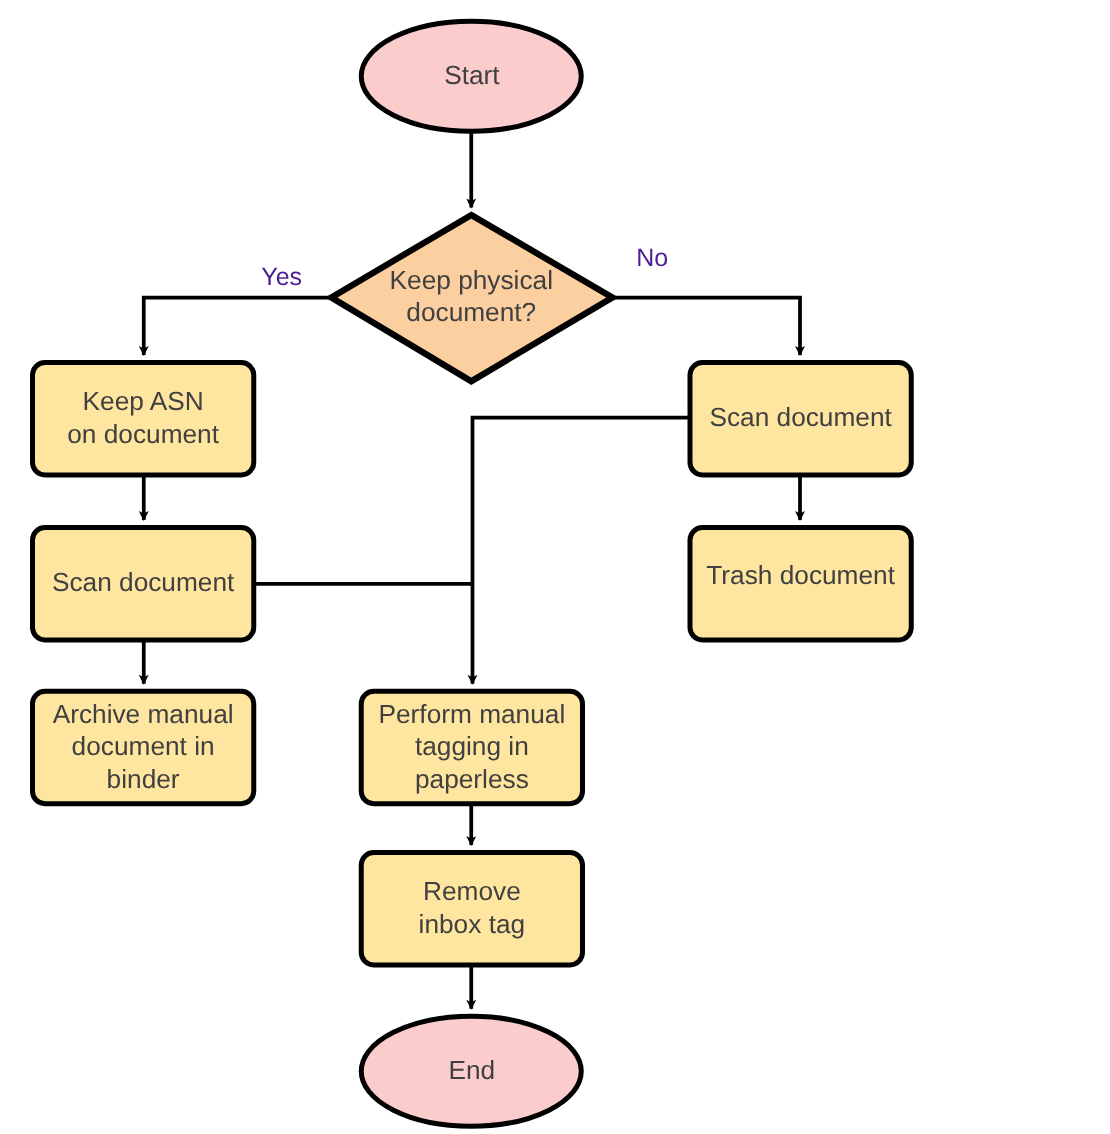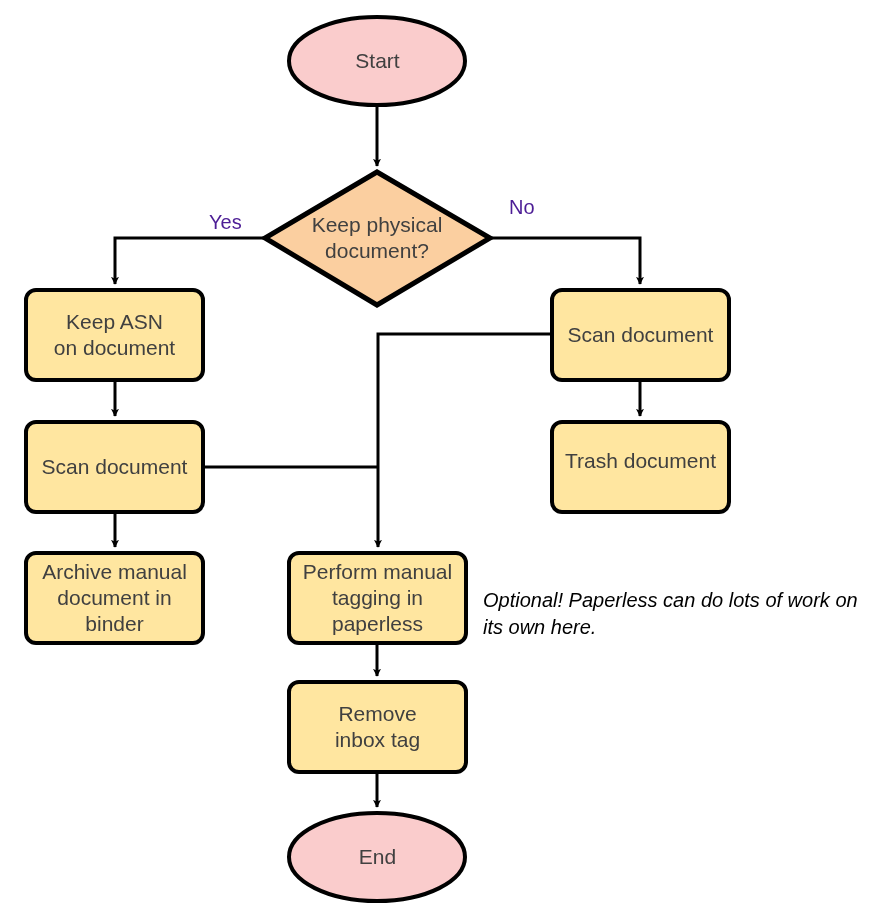--- a/index.html
+++ b/index.html
@@ -130,16 +130,14 @@
 
   <div class="node-label" style="left:289px; top:682px; width:177px; height:90px;">Remove
 inbox tag</div>
 
   <div class="node-label" style="left:289px; top:813px; width:177px; height:88px;">End</div>
 
   <div class="edge-label" style="left:209px; top:211px;">Yes</div>
 
   <div class="edge-label" style="left:509px; top:196px;">No</div>
 
-  <div class="note-text" style="left:483px; top:587px; width:400px;">Optional! Paperless can do lots of work on
-its own here.</div>
 
 </div>
 
 </body></html>

